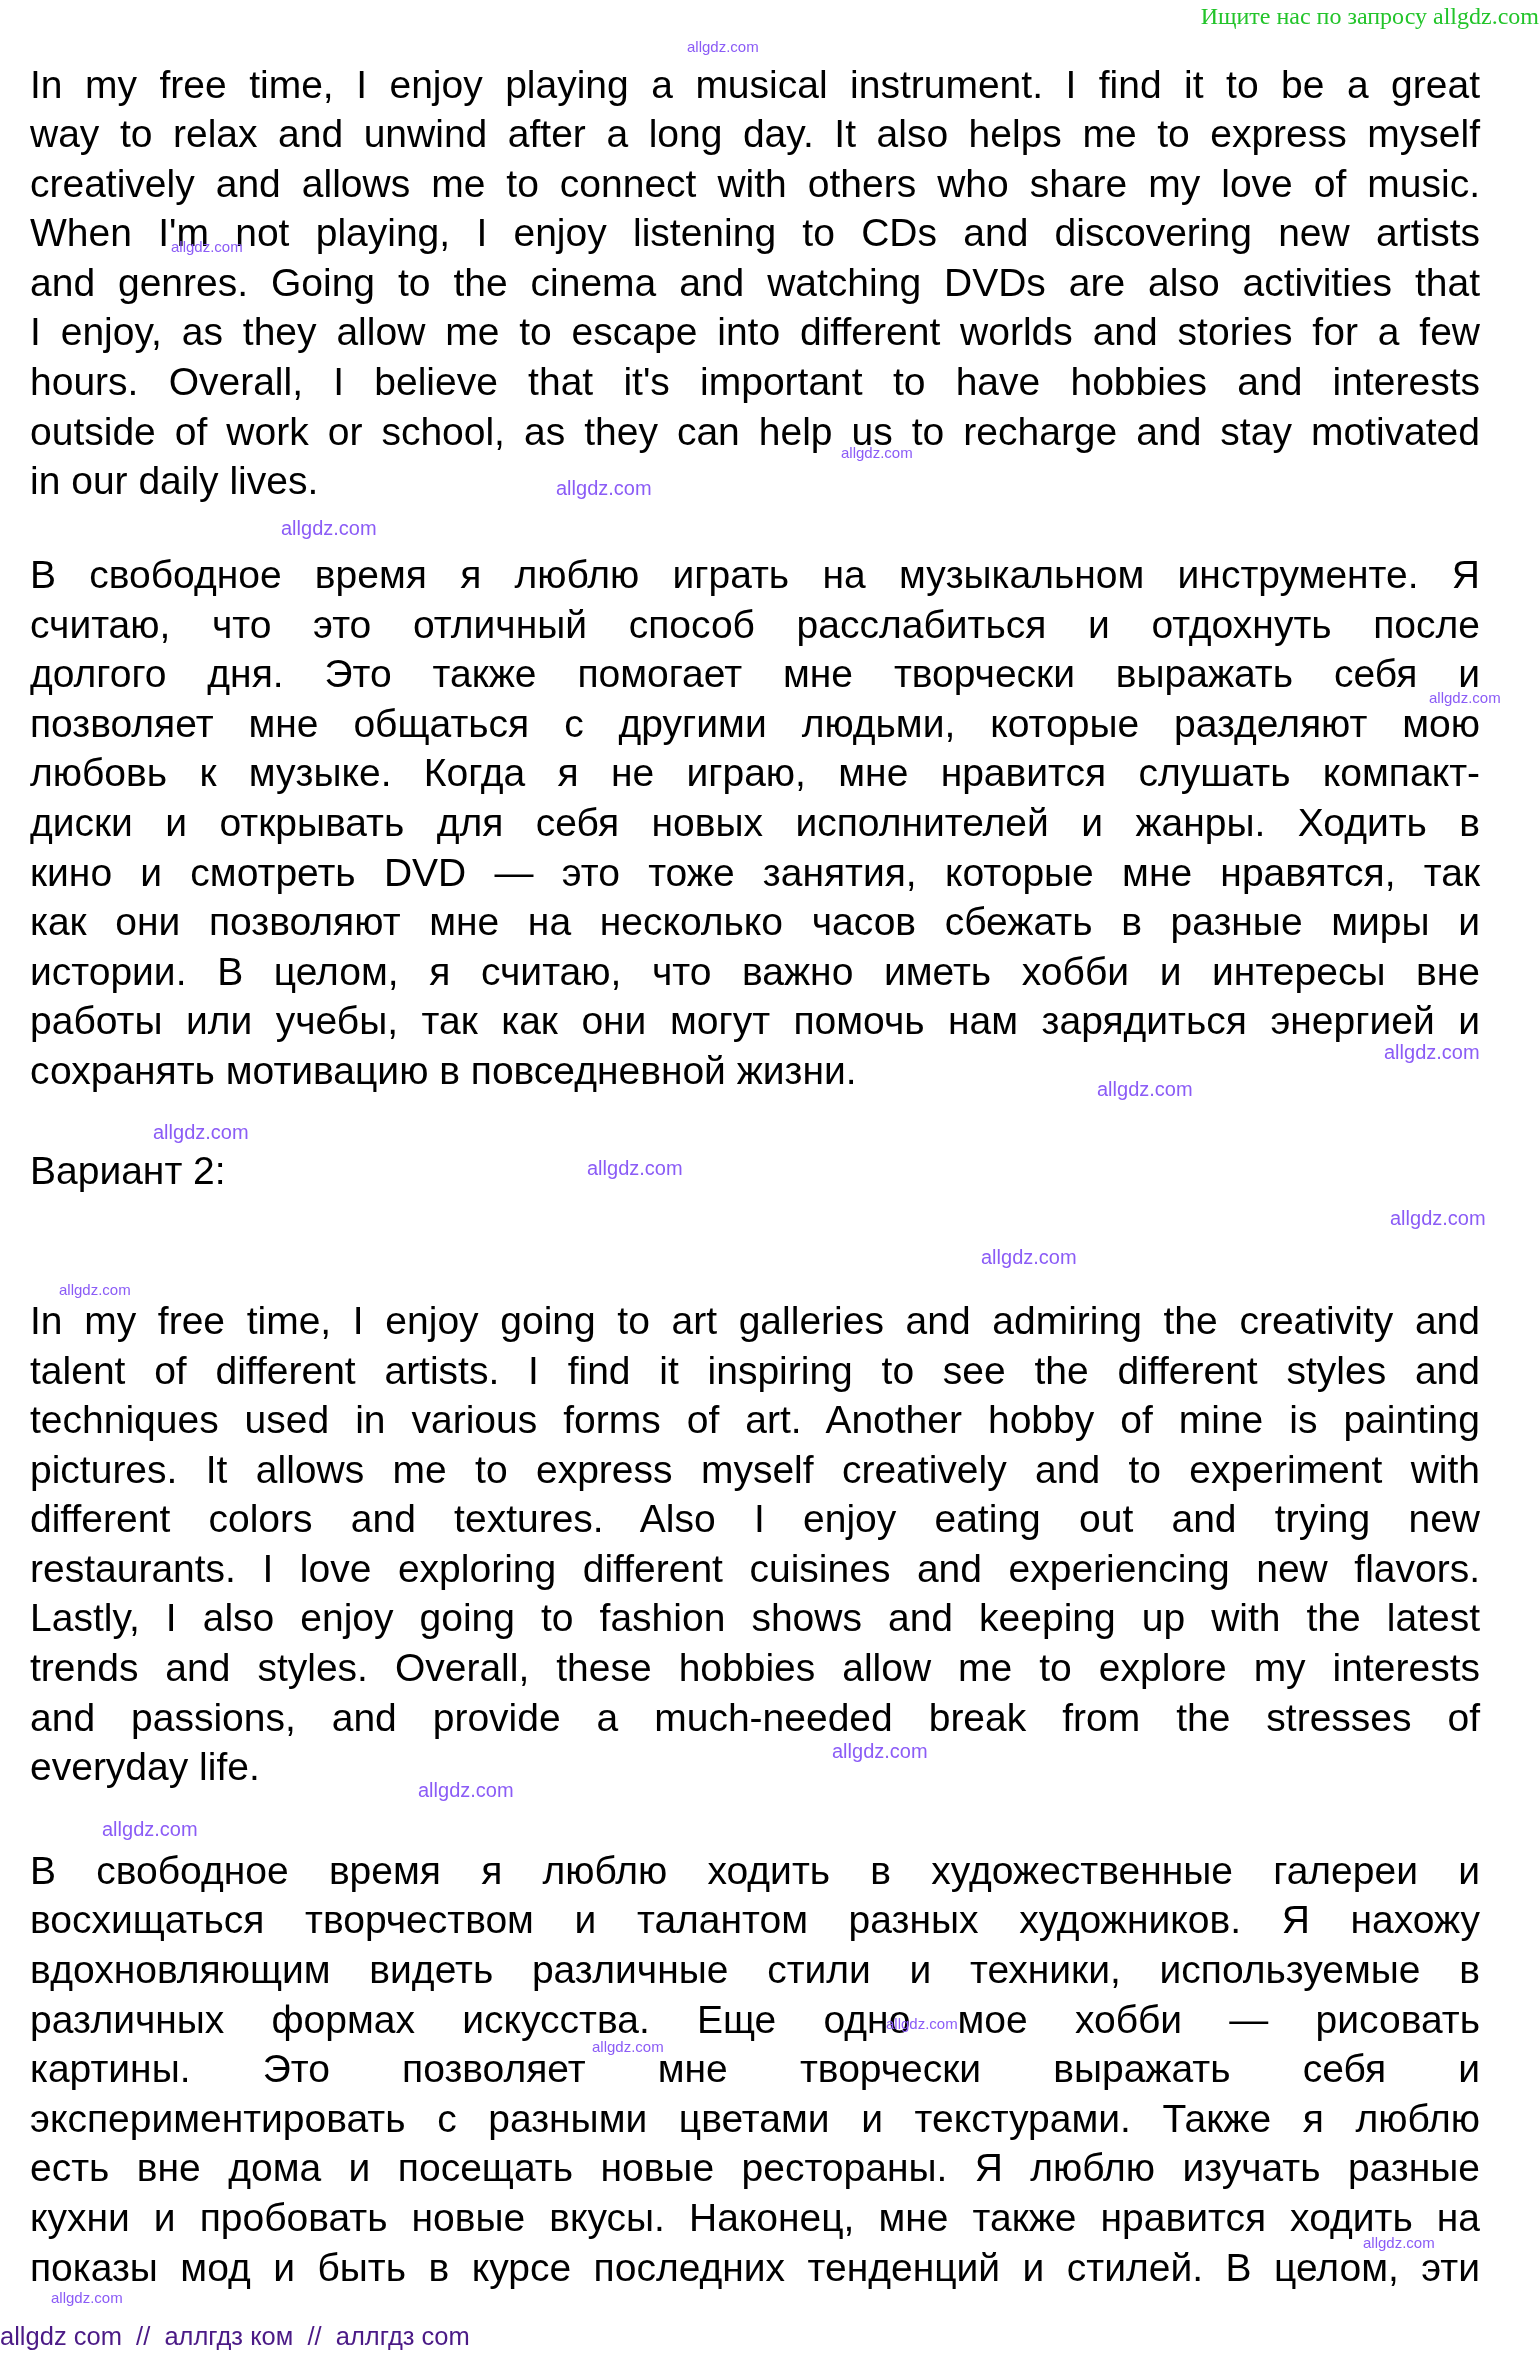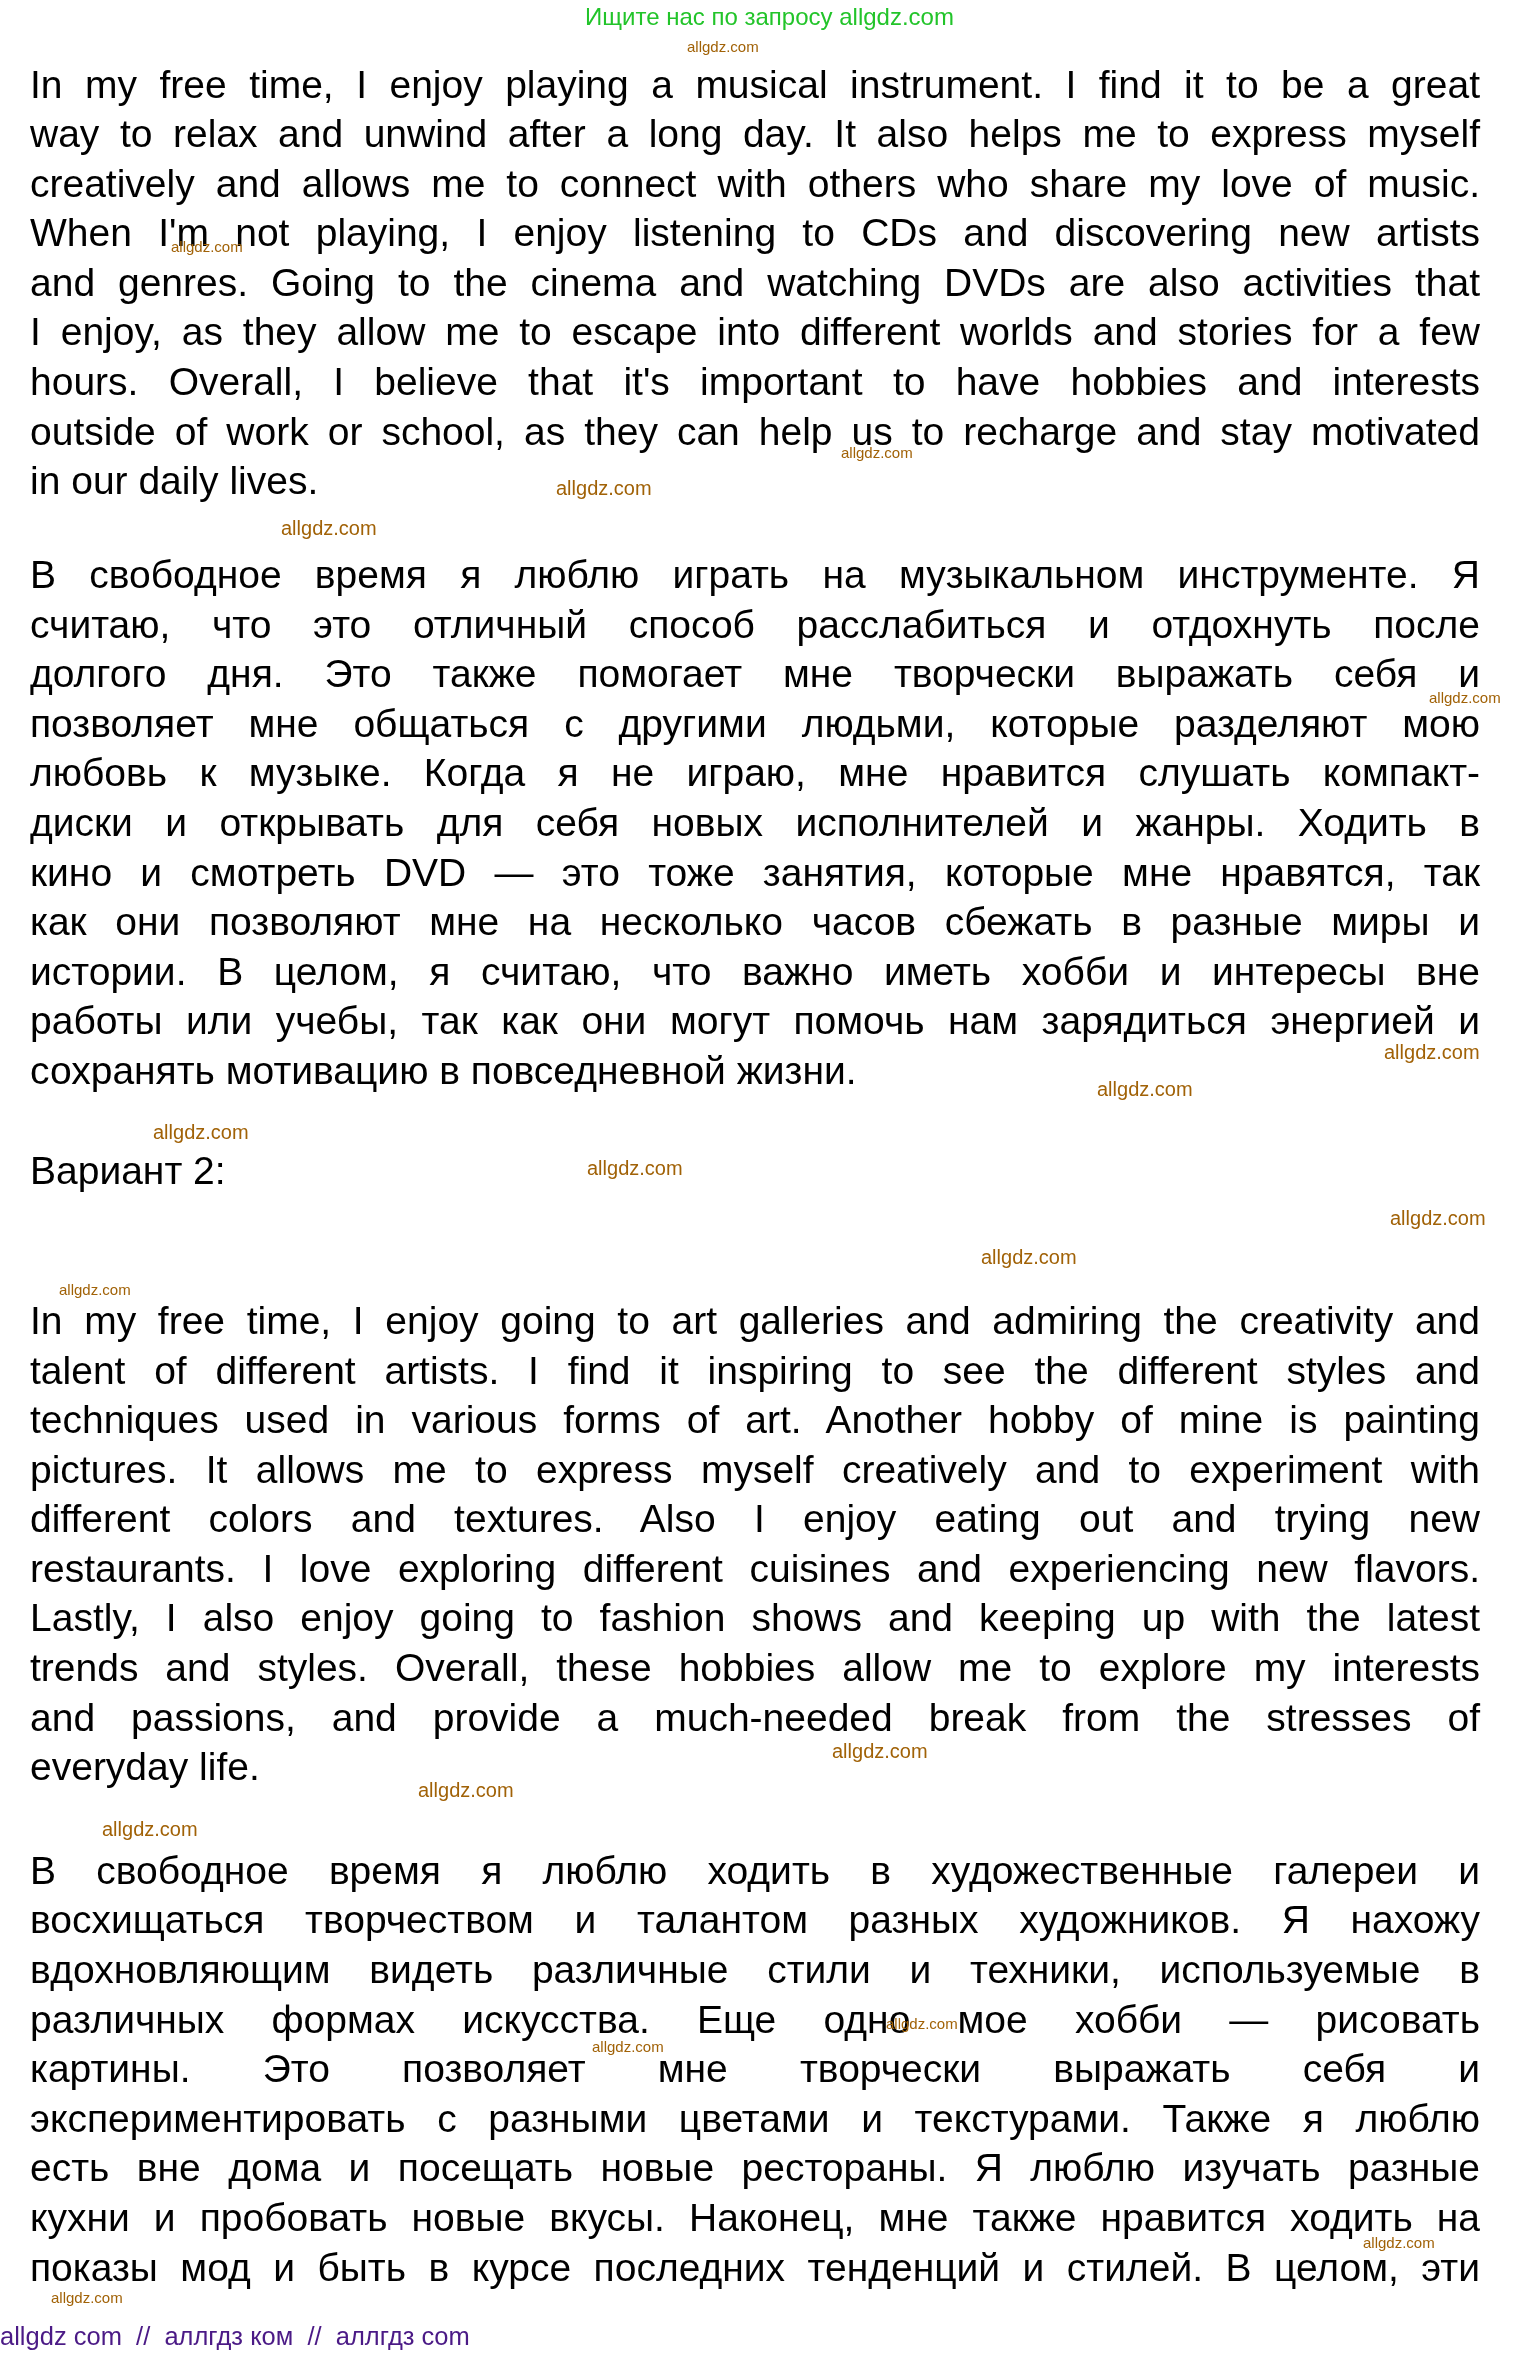--- a/index.html
+++ b/index.html
@@ -1,38 +1,38 @@
 <!DOCTYPE html>
 <html style="font-size:12px"><head>
 <meta charset="utf-8">
 <style>
   html, body { margin:0; padding:0; background:#ffffff; }
   body { width:1539px; height:2377px; position:relative; overflow:hidden; }
   .page { position:absolute; left:0; top:0; width:1539px; height:2377px; background:#fff; }
   .header {
     position:absolute; left:0; top:0; width:1539px; height:33px;
-    text-align:center; color:#22c42a;
-    font-family:Liberation Sans, sans-serif; font-size:24px; line-height:33px;
+    text-align:right; color:#22c42a;
+    font-family:Liberation Serif, serif; font-size:24px; line-height:33px;
   }
   .footer {
     position:absolute; left:0; top:2320px; width:1539px; height:33px;
     text-align:left; color:#4b1a86; white-space:pre;
     font-family:"Liberation Sans", sans-serif; font-size:25.5px; line-height:33px;
   }
   .line {
     position:absolute; left:30px; width:1450px; height:45px;
     font-family:Liberation Sans, sans-serif; font-size:39px; line-height:45px;
     color:#000; white-space:nowrap;
     text-align:justify; text-align-last:justify;
     transform-origin:left top;
   }
   .line.last { text-align:left; text-align-last:left; }
   .wm {
     position:absolute; font-family:"Liberation Sans", sans-serif;
-    color:#a16207; white-space:nowrap; line-height:1;
+    color:#8b5cf6; white-space:nowrap; line-height:1;
   }
   .wm.s { font-size:15px; }
   .wm.m { font-size:20px; }
   .variant {
     position:absolute; left:30px; top:1148px;
     font-family:"Liberation Sans", sans-serif; font-size:39px; line-height:45px; color:#000;
   }
 </style>
 </head>
 <body>

